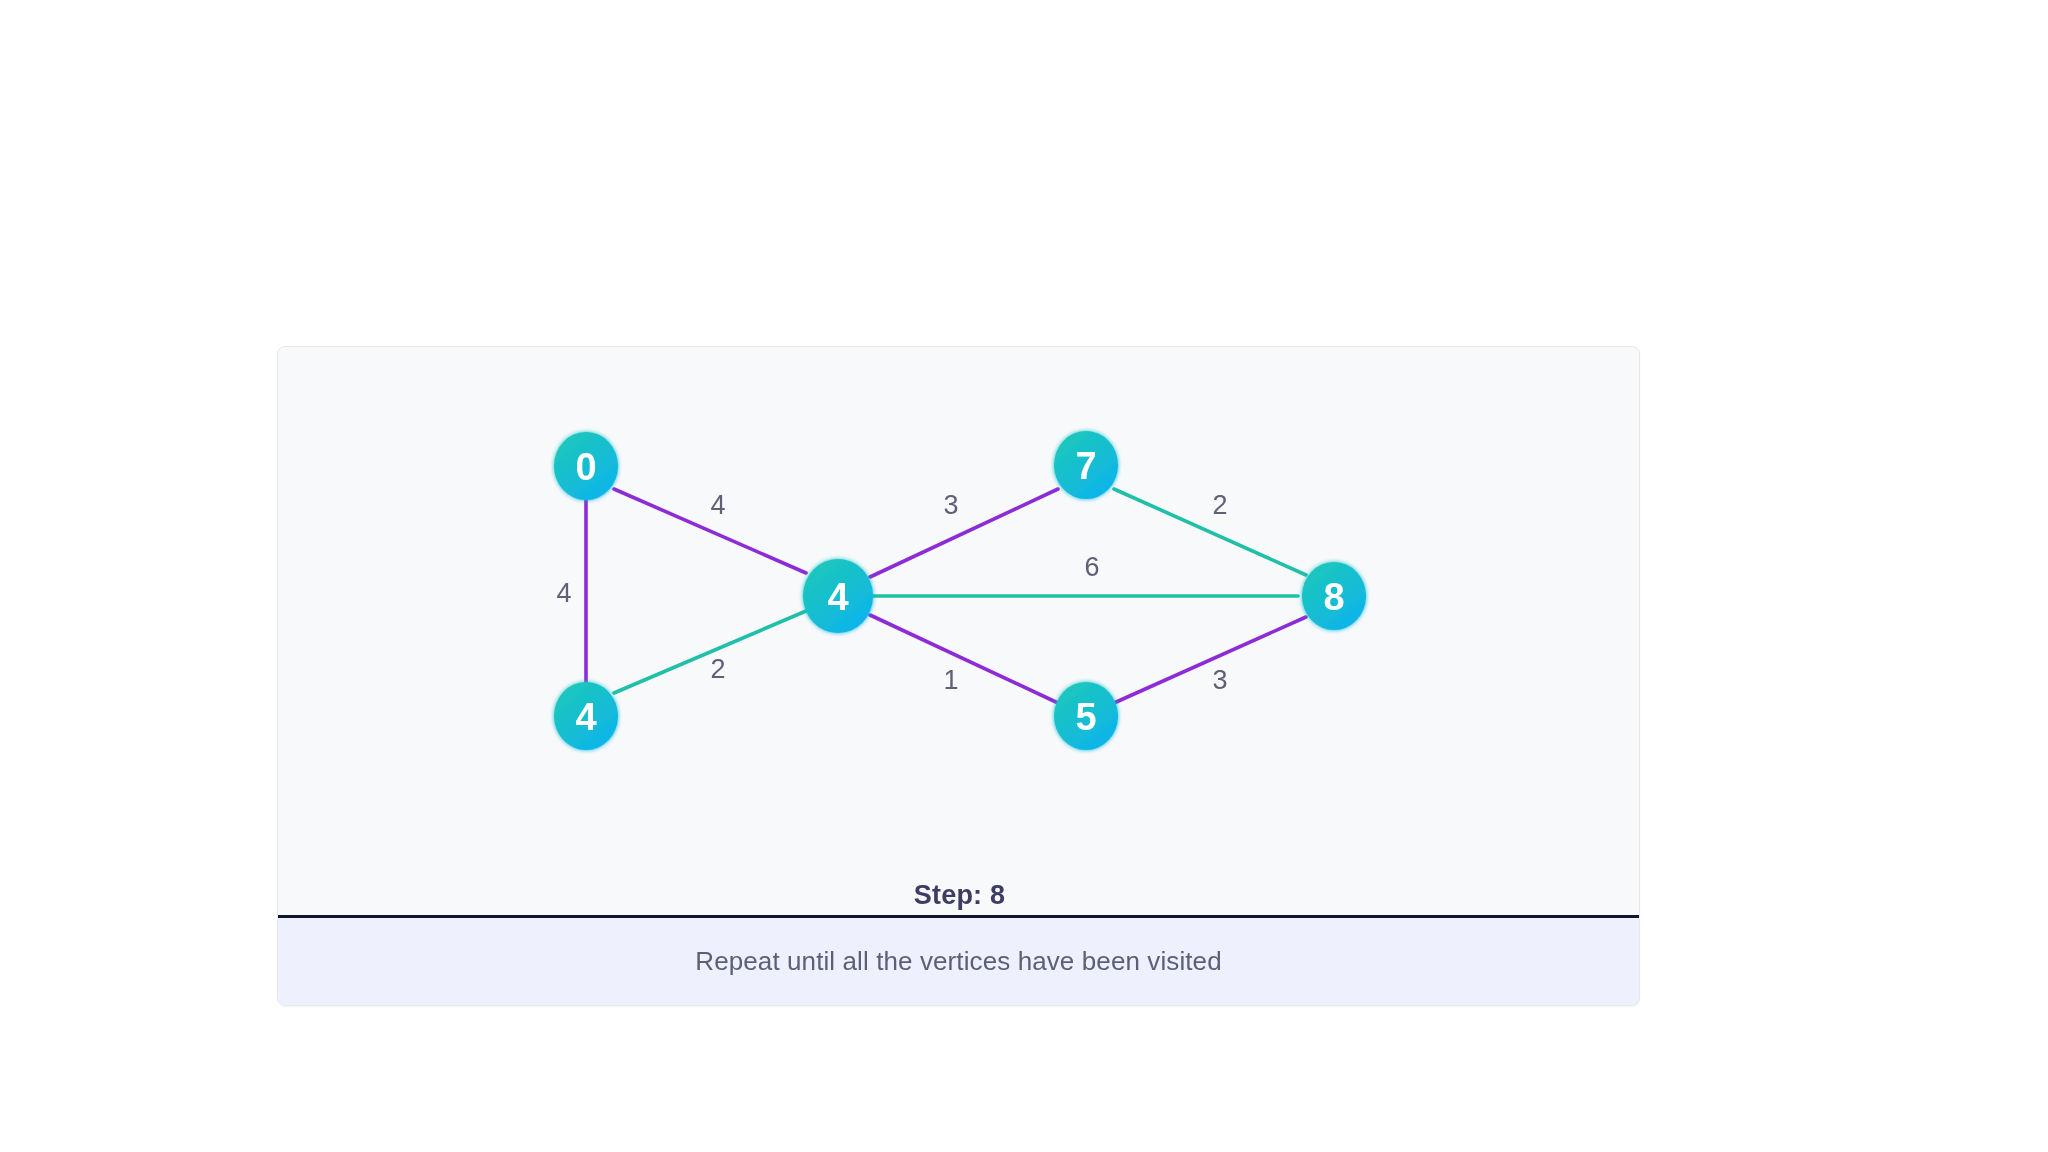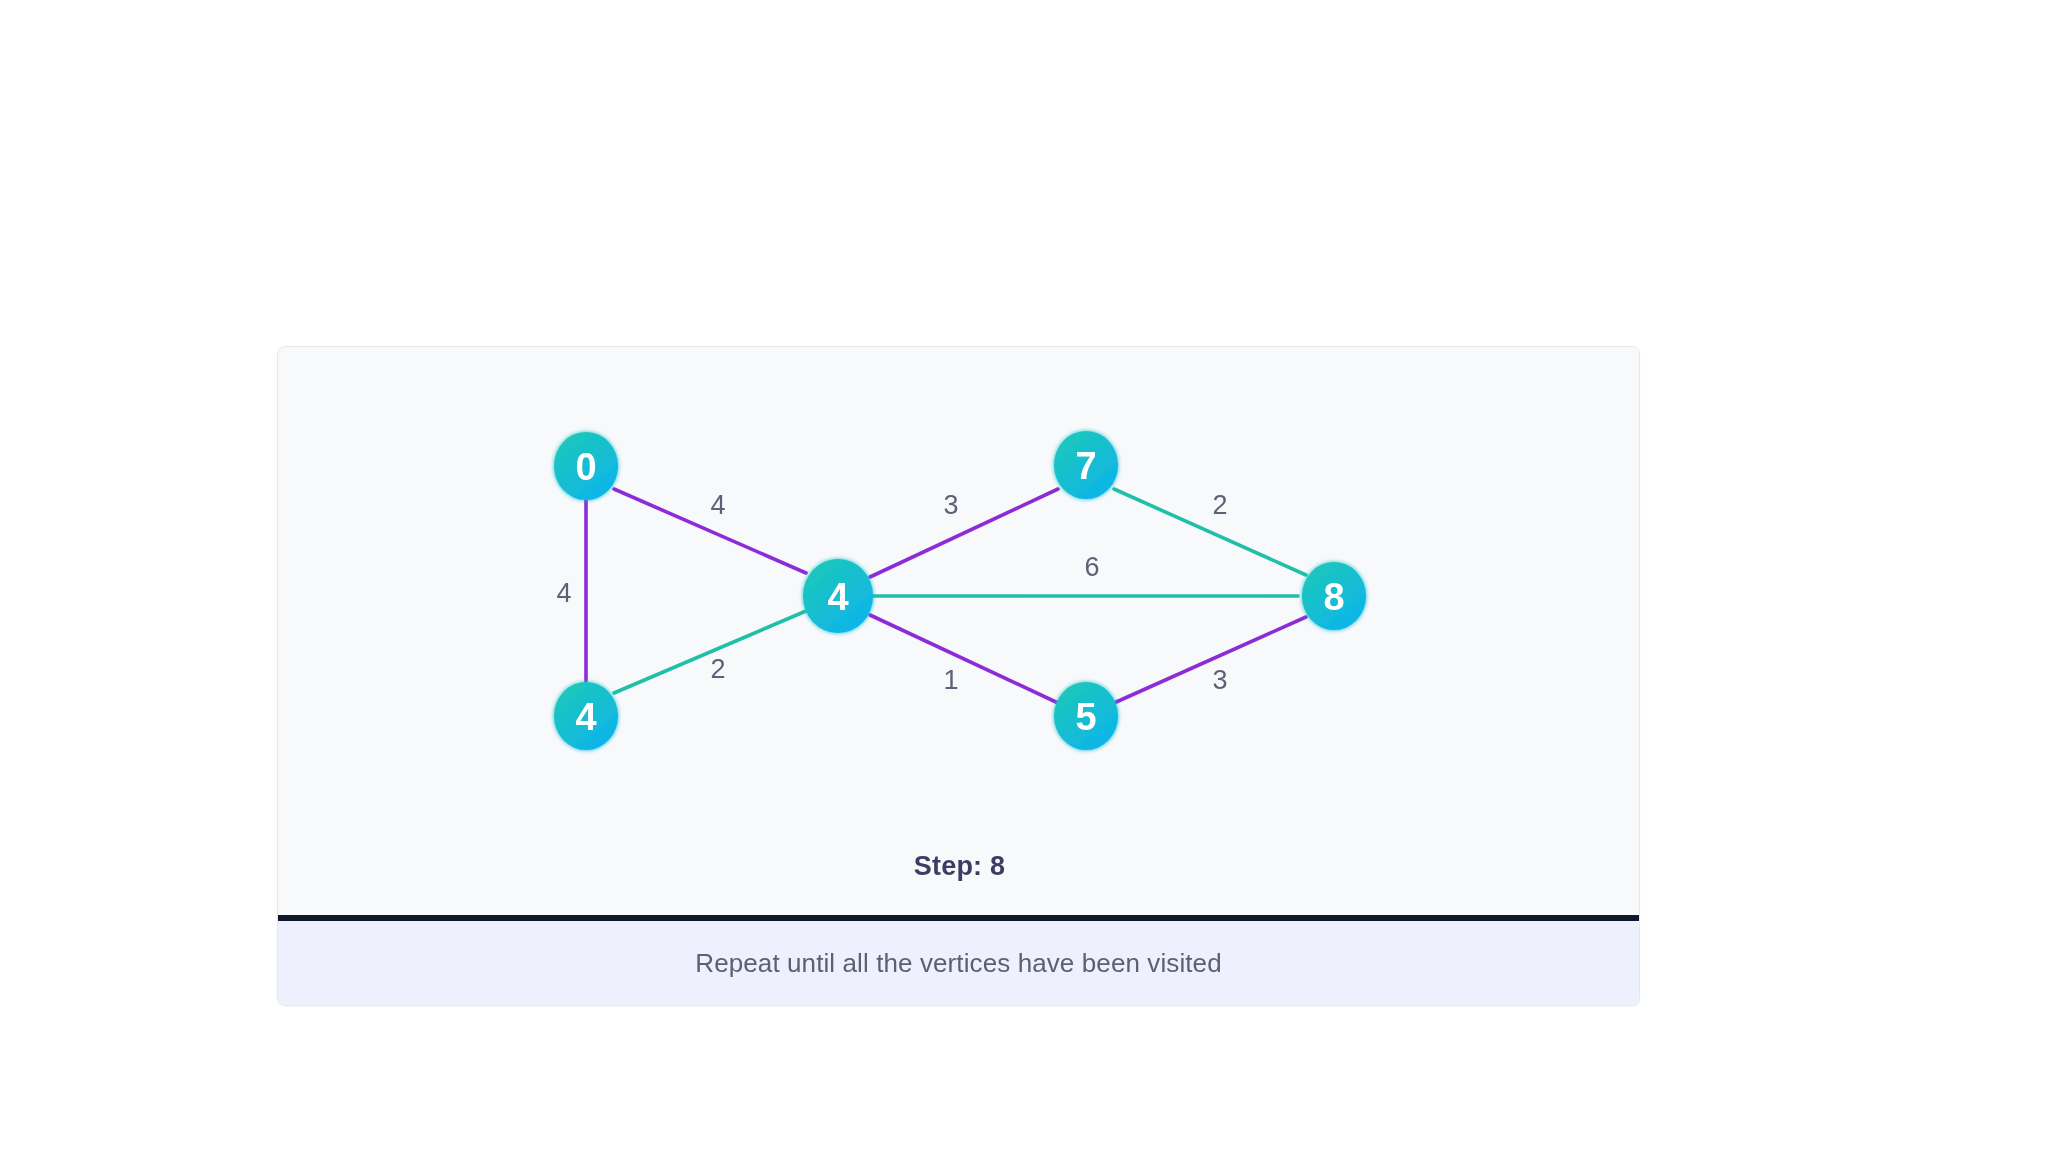--- a/index.html
+++ b/index.html
@@ -58,34 +58,34 @@
     font-weight: 400;
     font-size: 27px;
     fill: #5f5f78;
     text-anchor: middle;
     dominant-baseline: central;
   }
   #step-indicator {
     position: absolute;
     left: 0;
     width: 1363px;
-    top: 504px;
+    top: 533px;
     text-align: center;
     font-family: "Liberation Sans", sans-serif;
     font-weight: 700;
     font-size: 27px;
     color: #3c3c64;
     letter-spacing: 0.2px;
   }
   
   #viz-caption {
     flex: 0 0 auto;
     height: 90px;
     background: #eef0fd;
-    border-top: 6px solid #0f172a;
+    border-top: 3px solid #0f172a;
     display: flex;
     align-items: center;
     justify-content: center;
     font-family: "Liberation Sans", sans-serif;
     font-size: 26px;
     font-weight: 400;
     color: #5c6076;
     letter-spacing: 0.1px;
   }
 </style>

